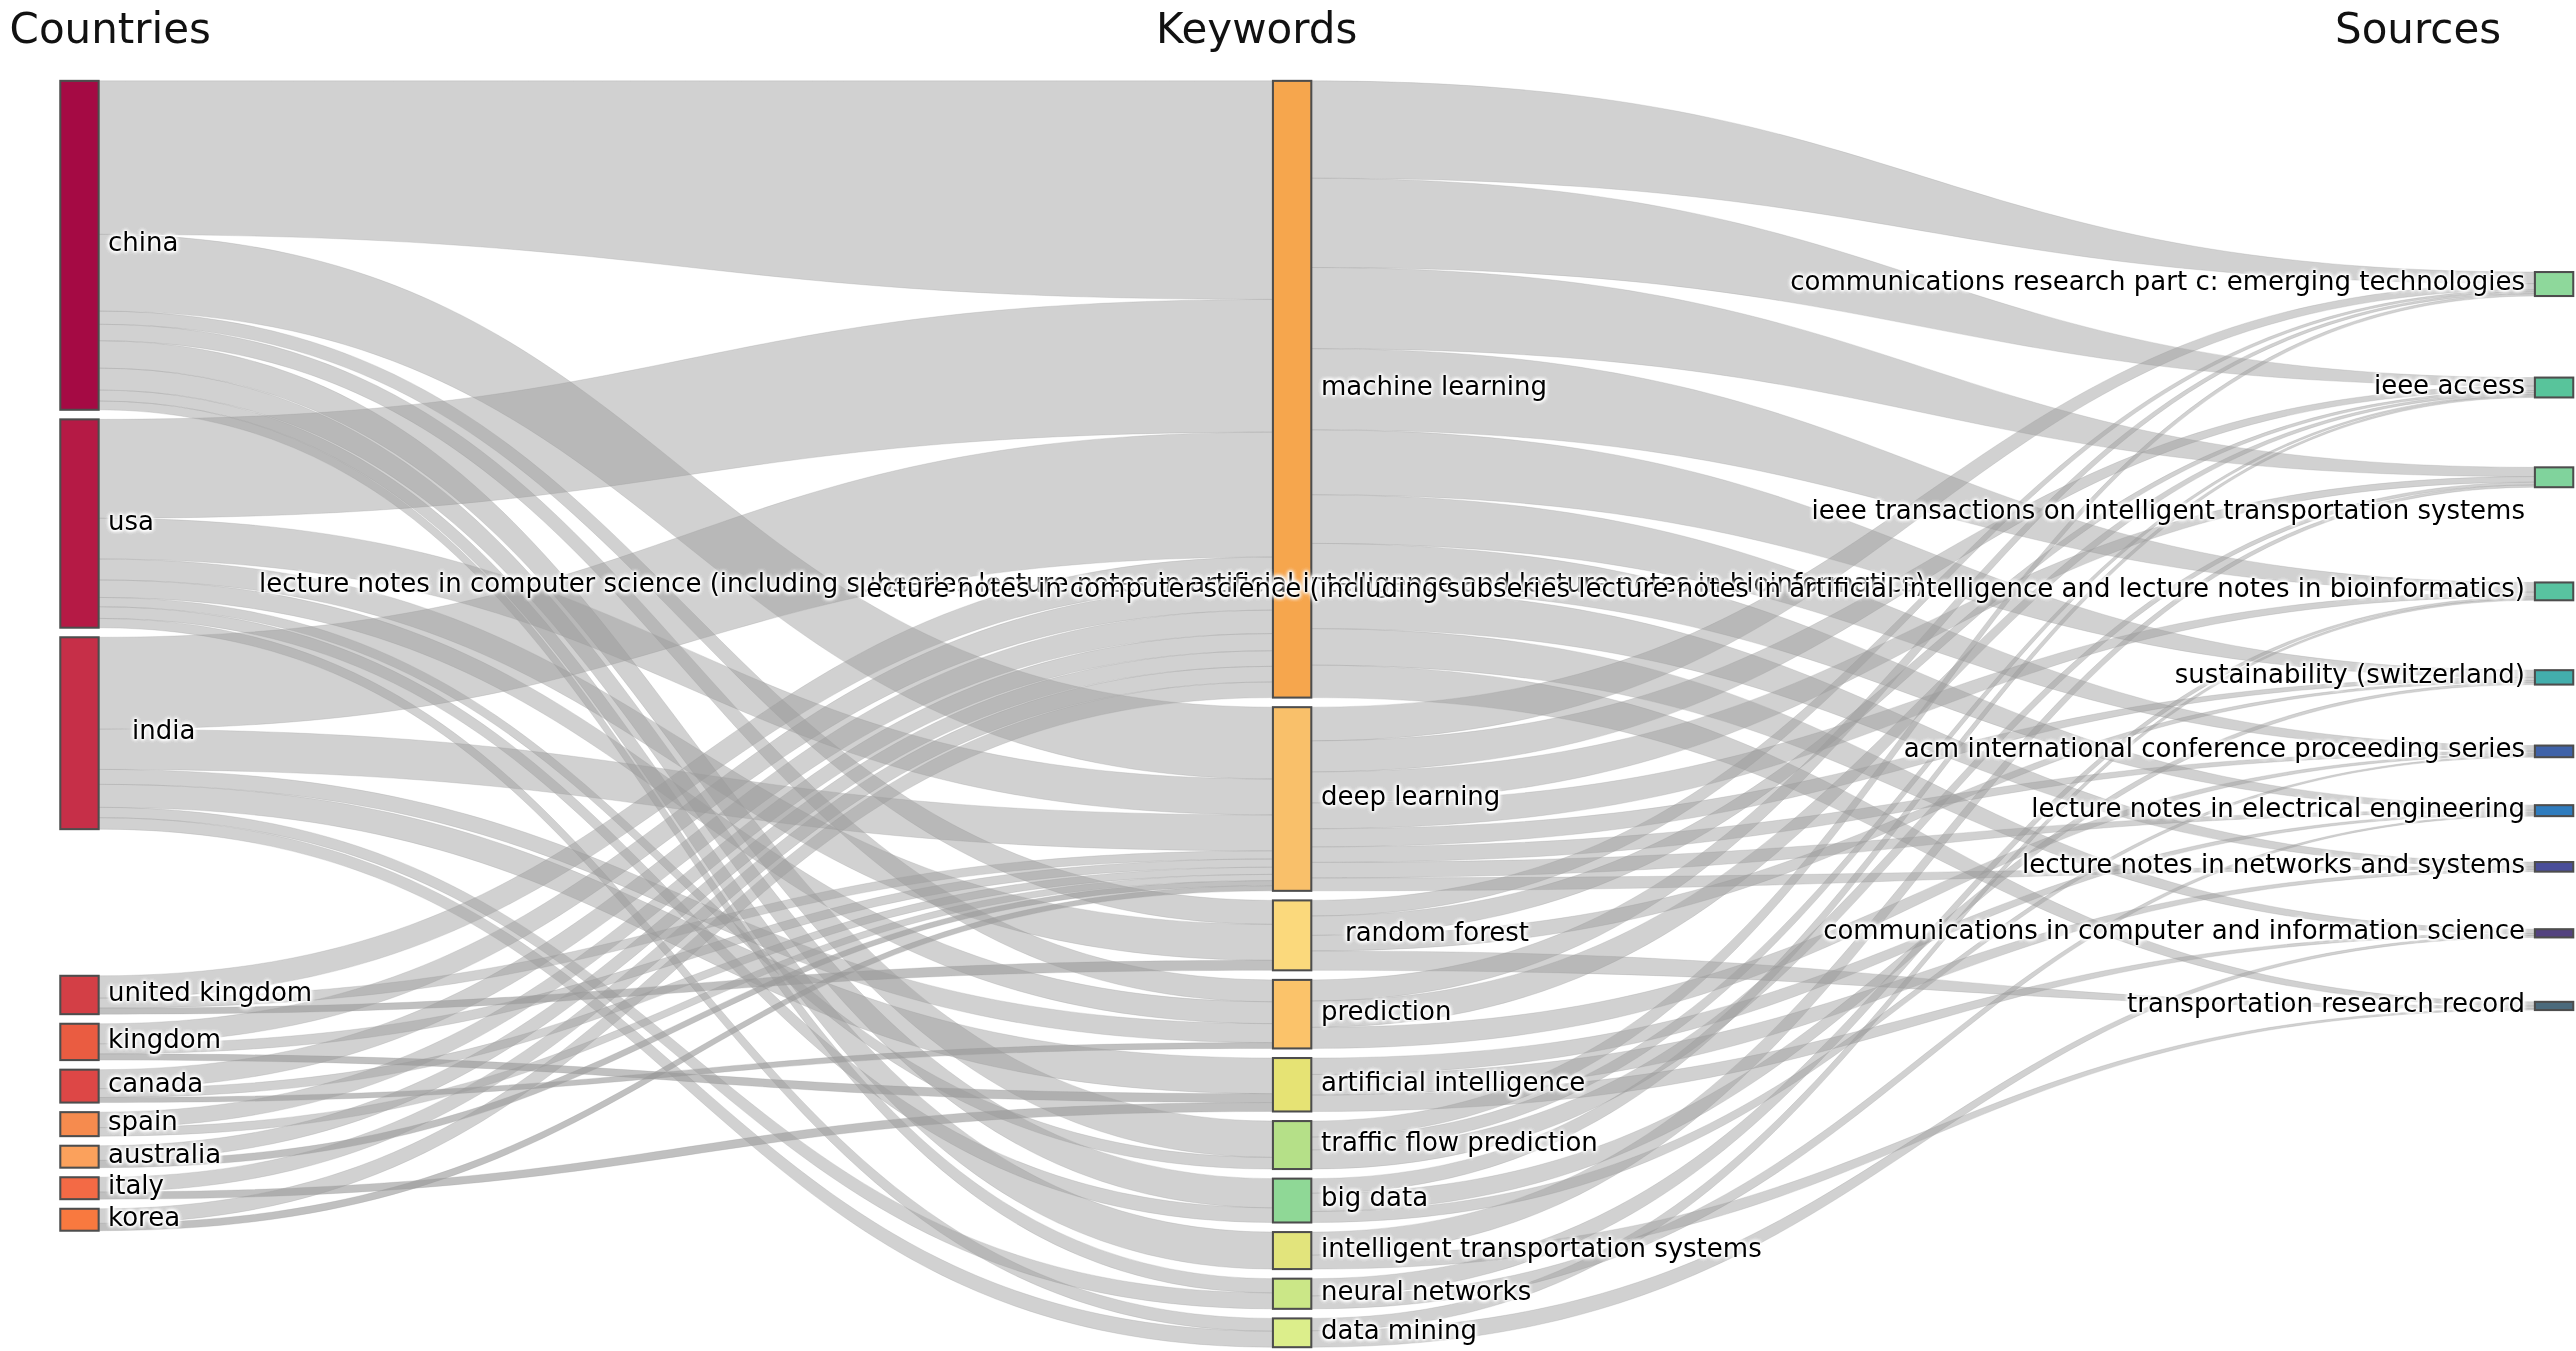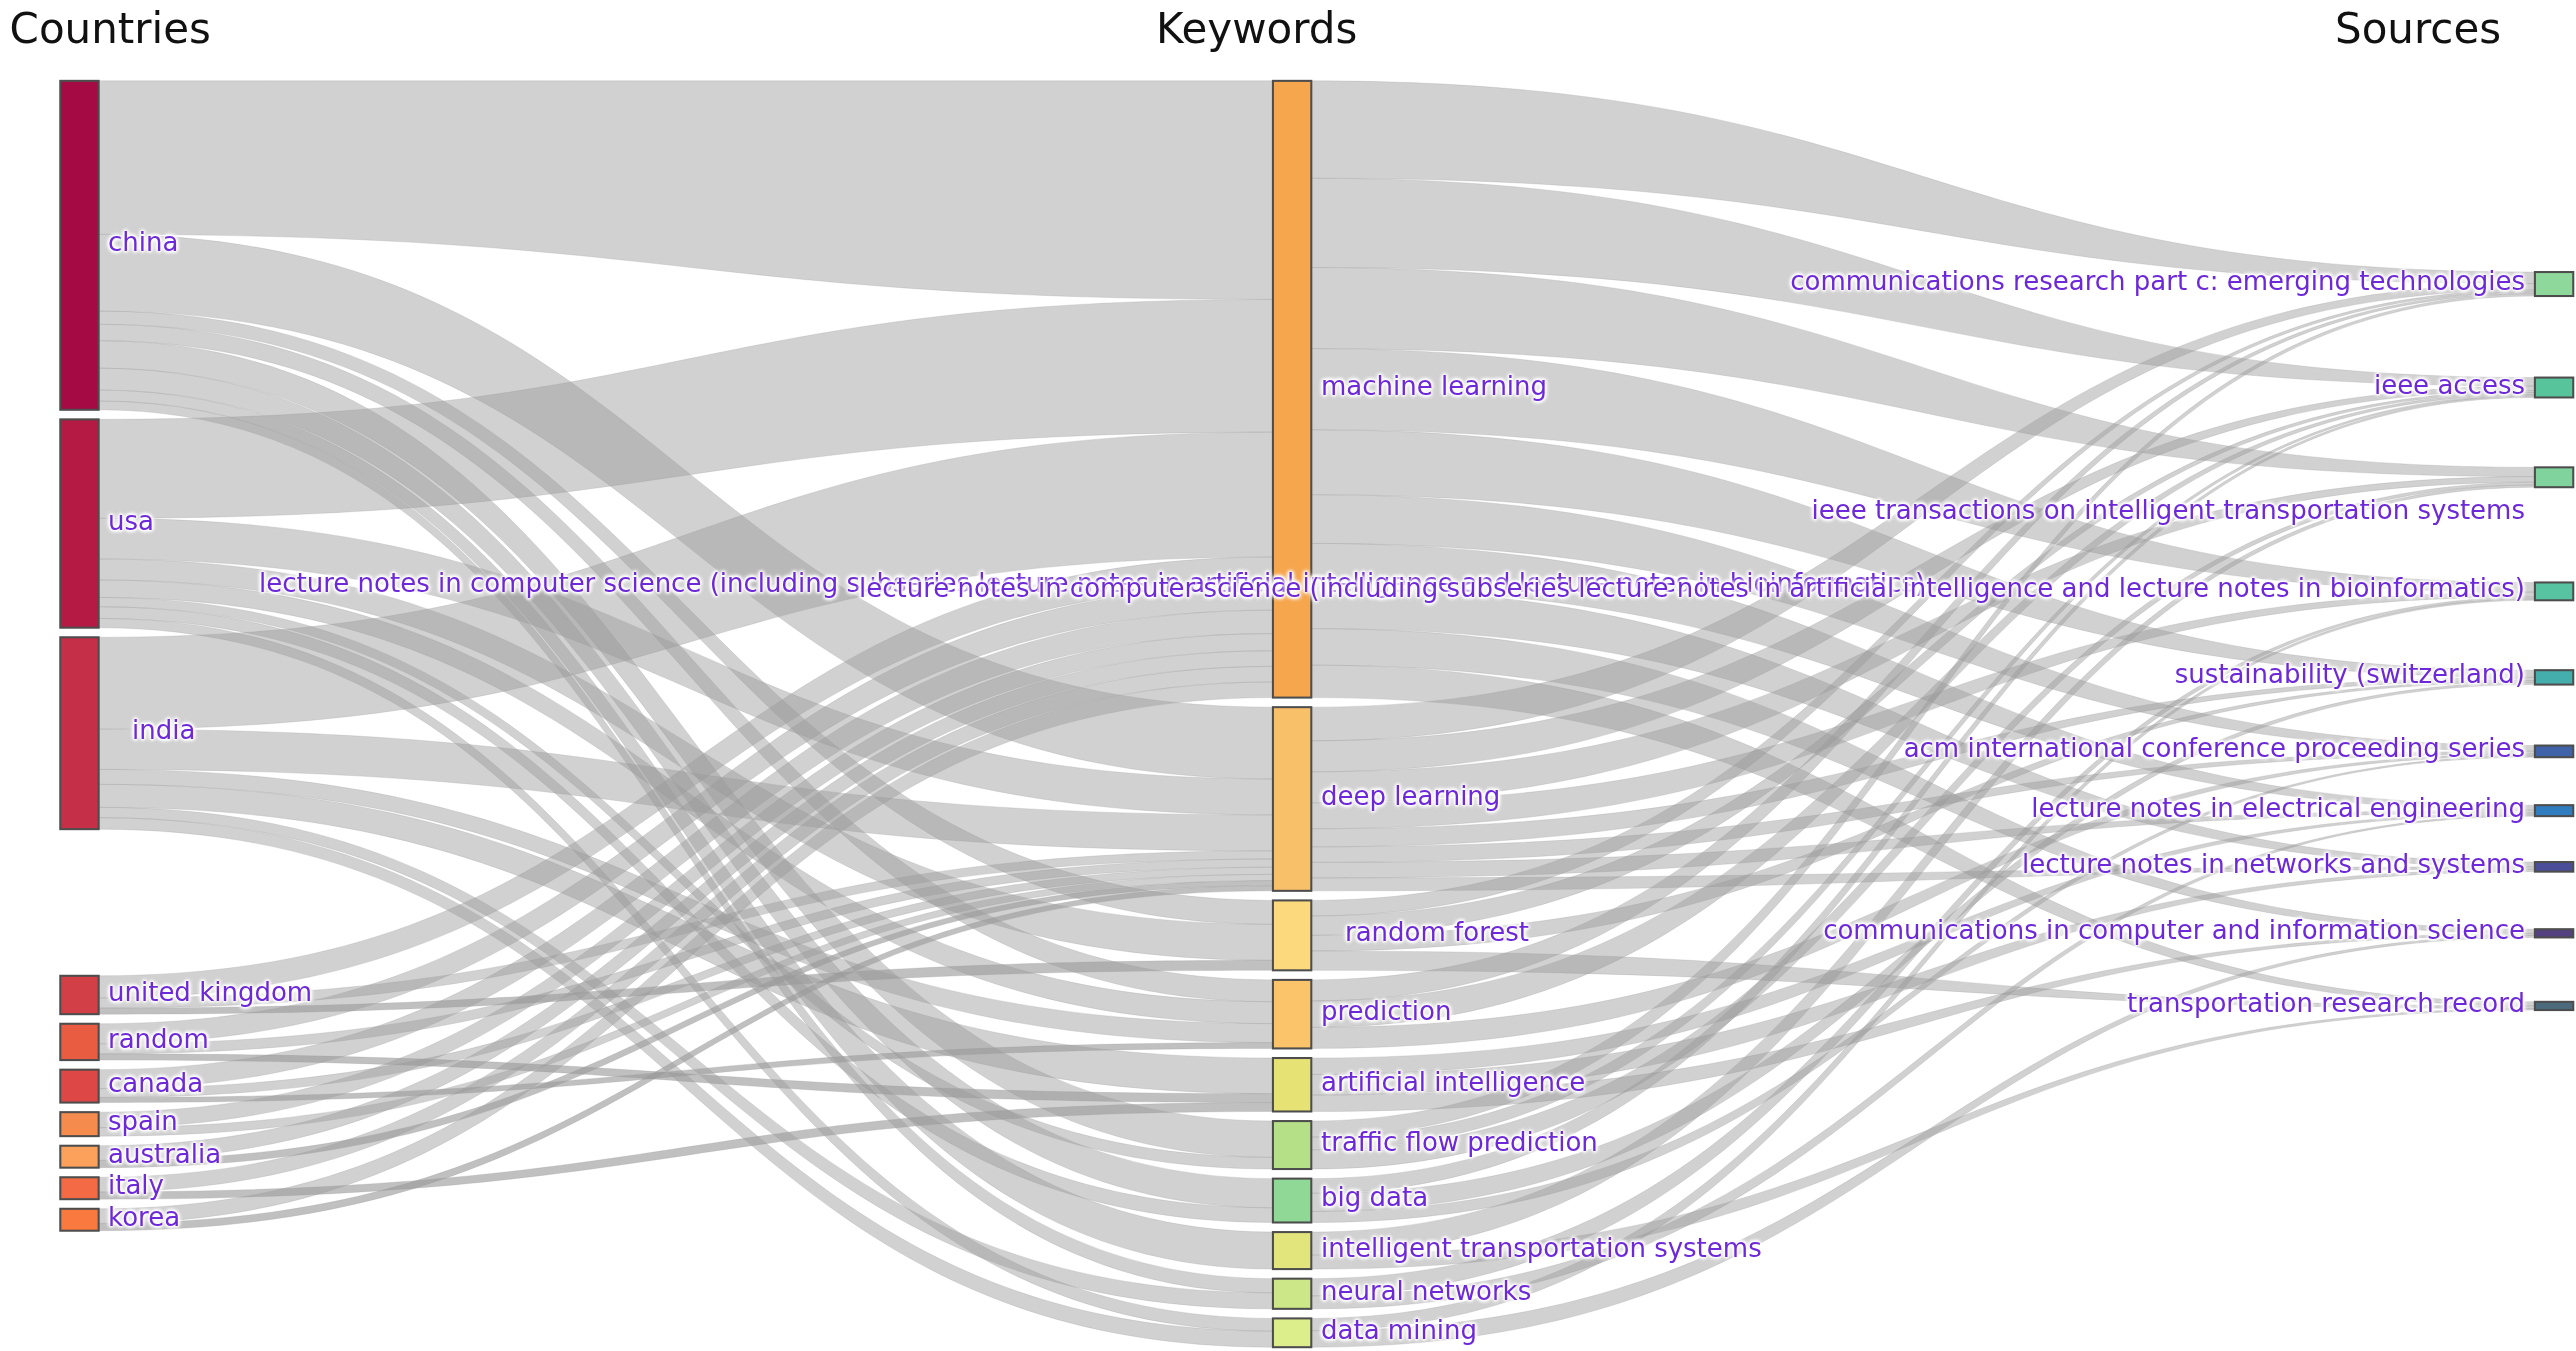--- a/index.html
+++ b/index.html
@@ -21,21 +21,21 @@
   #title-keywords{left:1156px;top:4.1px;}
   #title-sources{left:2335px;top:4.1px;}
 
   svg#sankey{position:absolute;left:0;top:0;width:2576px;height:1352px;}
 
   .node-rect{stroke:#4d4d4d;stroke-width:3px;}
 
   .node-label{
     position:absolute;
     font-size:26px;
-    color:#6d28d9;
+    color:#000000;
     white-space:nowrap;
     text-shadow:
        0 0 4.8px #fff, 0 0 4.8px #fff, 0 0 4.8px #fff, 0 0 4.8px #fff,
        0.7px 0 2.7px #fff,-0.7px 0 2.7px #fff,0 0.7px 2.7px #fff,0 -0.7px 2.7px #fff;
     pointer-events:none;
   }
   .lbl-left{text-align:left;}
   .lbl-right{text-align:right;transform:translateX(-100%);}
 </style>
 </head>
@@ -160,21 +160,21 @@
         <rect x="3700" y="1356" width="56" height="12" fill="#53427f" class="node-rect"></rect>
         <rect x="3700" y="1462" width="56" height="12" fill="#4b6a7c" class="node-rect"></rect>
       </g>
   </svg>
 
   <div id="labels-layer">
       <div class="node-label lbl-left" style="top: 227px; left: 108px;">china</div>
       <div class="node-label lbl-left" style="top: 506px; left: 108px;">usa</div>
       <div class="node-label lbl-left" style="top: 715px; left: 108px; margin-left: 24px;">india</div>
       <div class="node-label lbl-left" style="top: 977px; left: 108px;">united kingdom</div>
-      <div class="node-label lbl-left" style="top: 1024px; left: 108px;">random</div>
+      <div class="node-label lbl-left" style="top: 1024px; left: 108px;">kingdom</div>
       <div class="node-label lbl-left" style="top: 1068px; left: 108px;">canada</div>
       <div class="node-label lbl-left" style="top: 1106px; left: 108px;">spain</div>
       <div class="node-label lbl-left" style="top: 1139px; left: 108px;">australia</div>
       <div class="node-label lbl-left" style="top: 1170px; left: 108px;">italy</div>
       <div class="node-label lbl-left" style="top: 1202px; left: 108px;">korea</div>
       <div class="node-label lbl-left" style="top: 371px; left: 1321px; text-align: center;">machine learning</div>
       <div class="node-label lbl-left" style="left: 259px; top: 568px;">lecture notes in computer science (including subseries lecture notes in artificial intelligence and lecture notes in bioinformatics)</div>
       <div class="node-label lbl-left" style="top: 781px; left: 1321px;">deep learning</div>
       <div class="node-label lbl-left" style="top: 917px; left: 1321px; padding-left: 24px;">random forest</div>
       <div class="node-label lbl-left" style="top: 996px; left: 1321px;">prediction</div>

